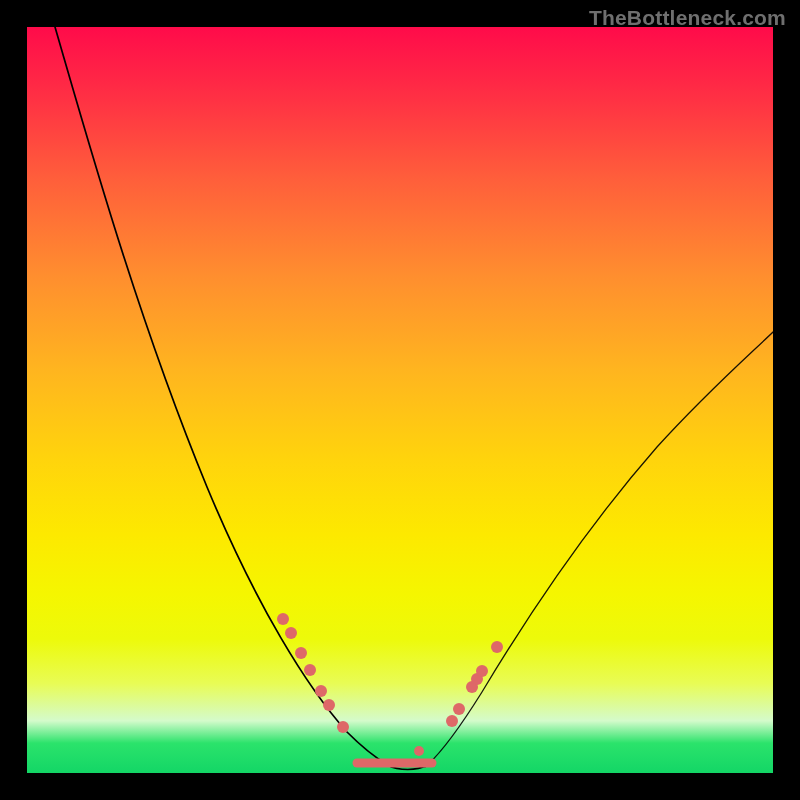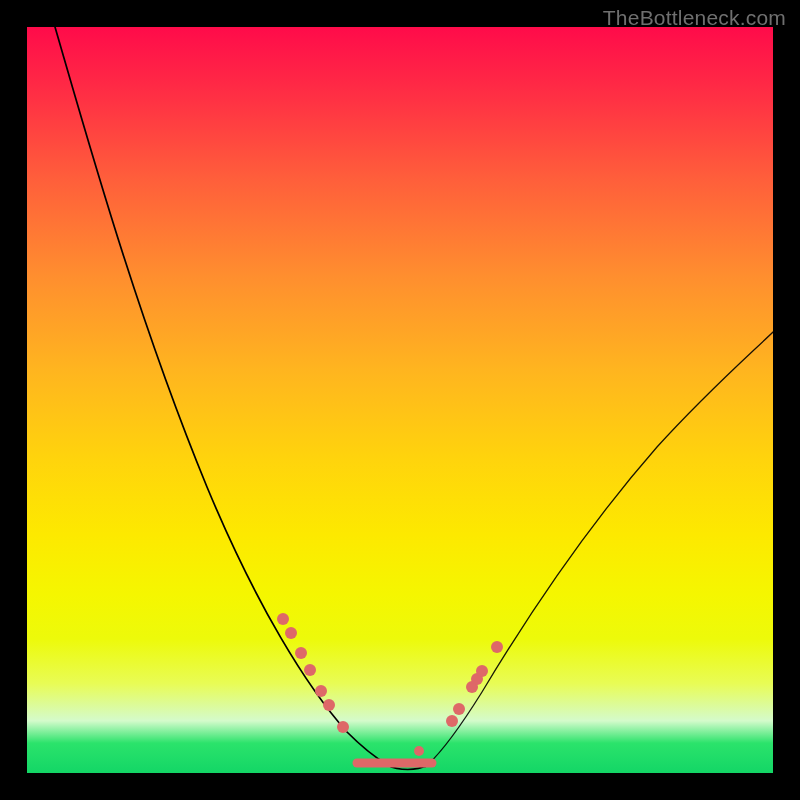--- a/index.html
+++ b/index.html
@@ -36,21 +36,21 @@
       #13d666 100%
     );
   }
 
   .watermark {
     position: absolute;
     top: 6px;
     right: 14px;
     color: #6f6f6f;
     font-size: 21px;
-    font-weight: 400;
+    font-weight: 700;
     letter-spacing: 0.2px;
   }
 
   svg.curves {
     position: absolute;
     top: 0; left: 0;
     width: 746px; height: 746px;
   }
 
   .curve-stroke {

